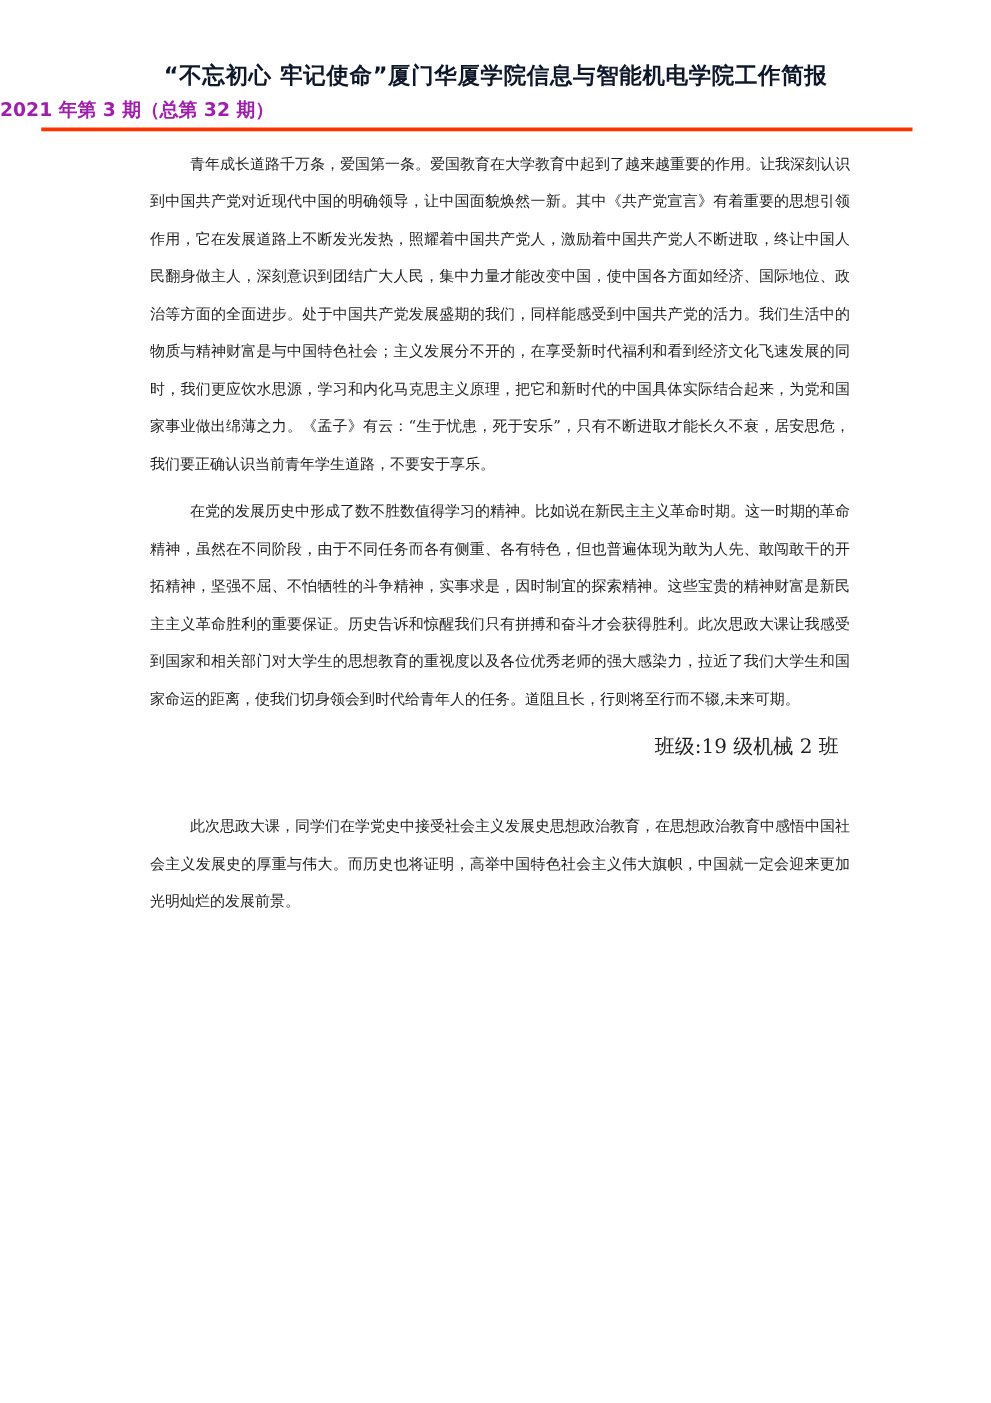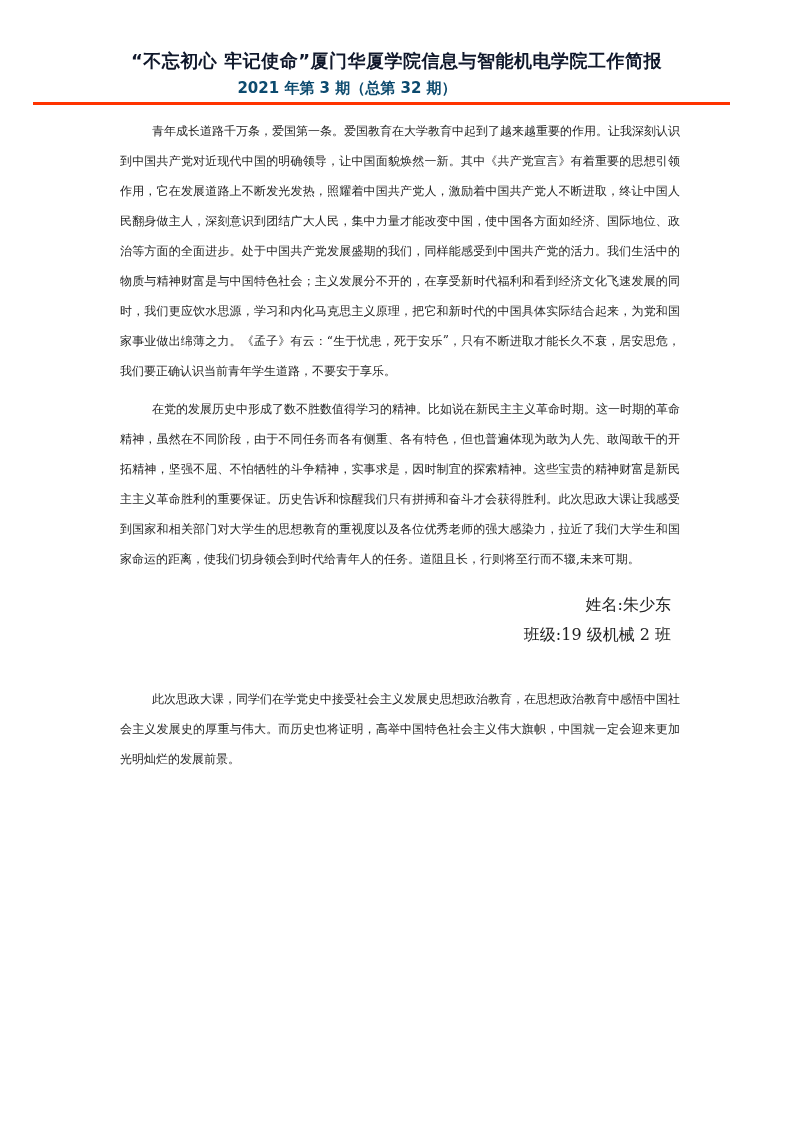--- a/index.html
+++ b/index.html
@@ -20,26 +20,26 @@
     font-family: "DejaVu Sans", "Liberation Sans", sans-serif;
     font-weight: bold;
     font-size: 18px;
     line-height: 24px;
     color: #0f172a;
     letter-spacing: 0.5px;
   }
   .title-line2 {
     margin-top: 5px;
     padding-right: 99px;
-    text-align: center;
+    text-align: left;
     font-family: "DejaVu Sans", "Liberation Sans", sans-serif;
     font-weight: bold;
     font-size: 15px;
     line-height: 20px;
-    color: #0c4a6e;
+    color: #a21caf;
   }
   .header-rule {
     margin: 4px 63px 0 33px;
     border: none;
     border-top: 3px solid #FF3300;
     height: 0;
   }
   
   .doc-body {
     margin: 11px 113px 0 120px;
@@ -79,19 +79,18 @@
 
   <header class="doc-header">
     <div class="title-line1">“不忘初心 牢记使命”厦门华厦学院信息与智能机电学院工作简报</div>
     <div class="title-line2">2021 年第 3 期（总第 32 期）</div>
     <hr class="header-rule">
   </header>
 
   <main class="doc-body">
     <p class="para">青年成长道路千万条，爱国第一条。爱国教育在大学教育中起到了越来越重要的作用。让我深刻认识到中国共产党对近现代中国的明确领导，让中国面貌焕然一新。其中《共产党宣言》有着重要的思想引领作用，它在发展道路上不断发光发热，照耀着中国共产党人，激励着中国共产党人不断进取，终让中国人民翻身做主人，深刻意识到团结广大人民，集中力量才能改变中国，使中国各方面如经济、国际地位、政治等方面的全面进步。处于中国共产党发展盛期的我们，同样能感受到中国共产党的活力。我们生活中的物质与精神财富是与中国特色社会；主义发展分不开的，在享受新时代福利和看到经济文化飞速发展的同时，我们更应饮水思源，学习和内化马克思主义原理，把它和新时代的中国具体实际结合起来，为党和国家事业做出绵薄之力。《孟子》有云：“生于忧患，死于安乐”，只有不断进取才能长久不衰，居安思危，我们要正确认识当前青年学生道路，不要安于享乐。</p>
     <p class="para">在党的发展历史中形成了数不胜数值得学习的精神。比如说在新民主主义革命时期。这一时期的革命精神，虽然在不同阶段，由于不同任务而各有侧重、各有特色，但也普遍体现为敢为人先、敢闯敢干的开拓精神，坚强不屈、不怕牺牲的斗争精神，实事求是，因时制宜的探索精神。这些宝贵的精神财富是新民主主义革命胜利的重要保证。历史告诉和惊醒我们只有拼搏和奋斗才会获得胜利。此次思政大课让我感受到国家和相关部门对大学生的思想教育的重视度以及各位优秀老师的强大感染力，拉近了我们大学生和国家命运的距离，使我们切身领会到时代给青年人的任务。道阻且长，行则将至行而不辍,未来可期。</p>
-    <p class="sig-line sig-name">姓名:朱少东</p>
     <p class="sig-line">班级:19 级机械 2 班</p>
     <p class="para closing">此次思政大课，同学们在学党史中接受社会主义发展史思想政治教育，在思想政治教育中感悟中国社会主义发展史的厚重与伟大。而历史也将证明，高举中国特色社会主义伟大旗帜，中国就一定会迎来更加光明灿烂的发展前景。</p>
   </main>
 
 
 </div>
 
 </body></html>

